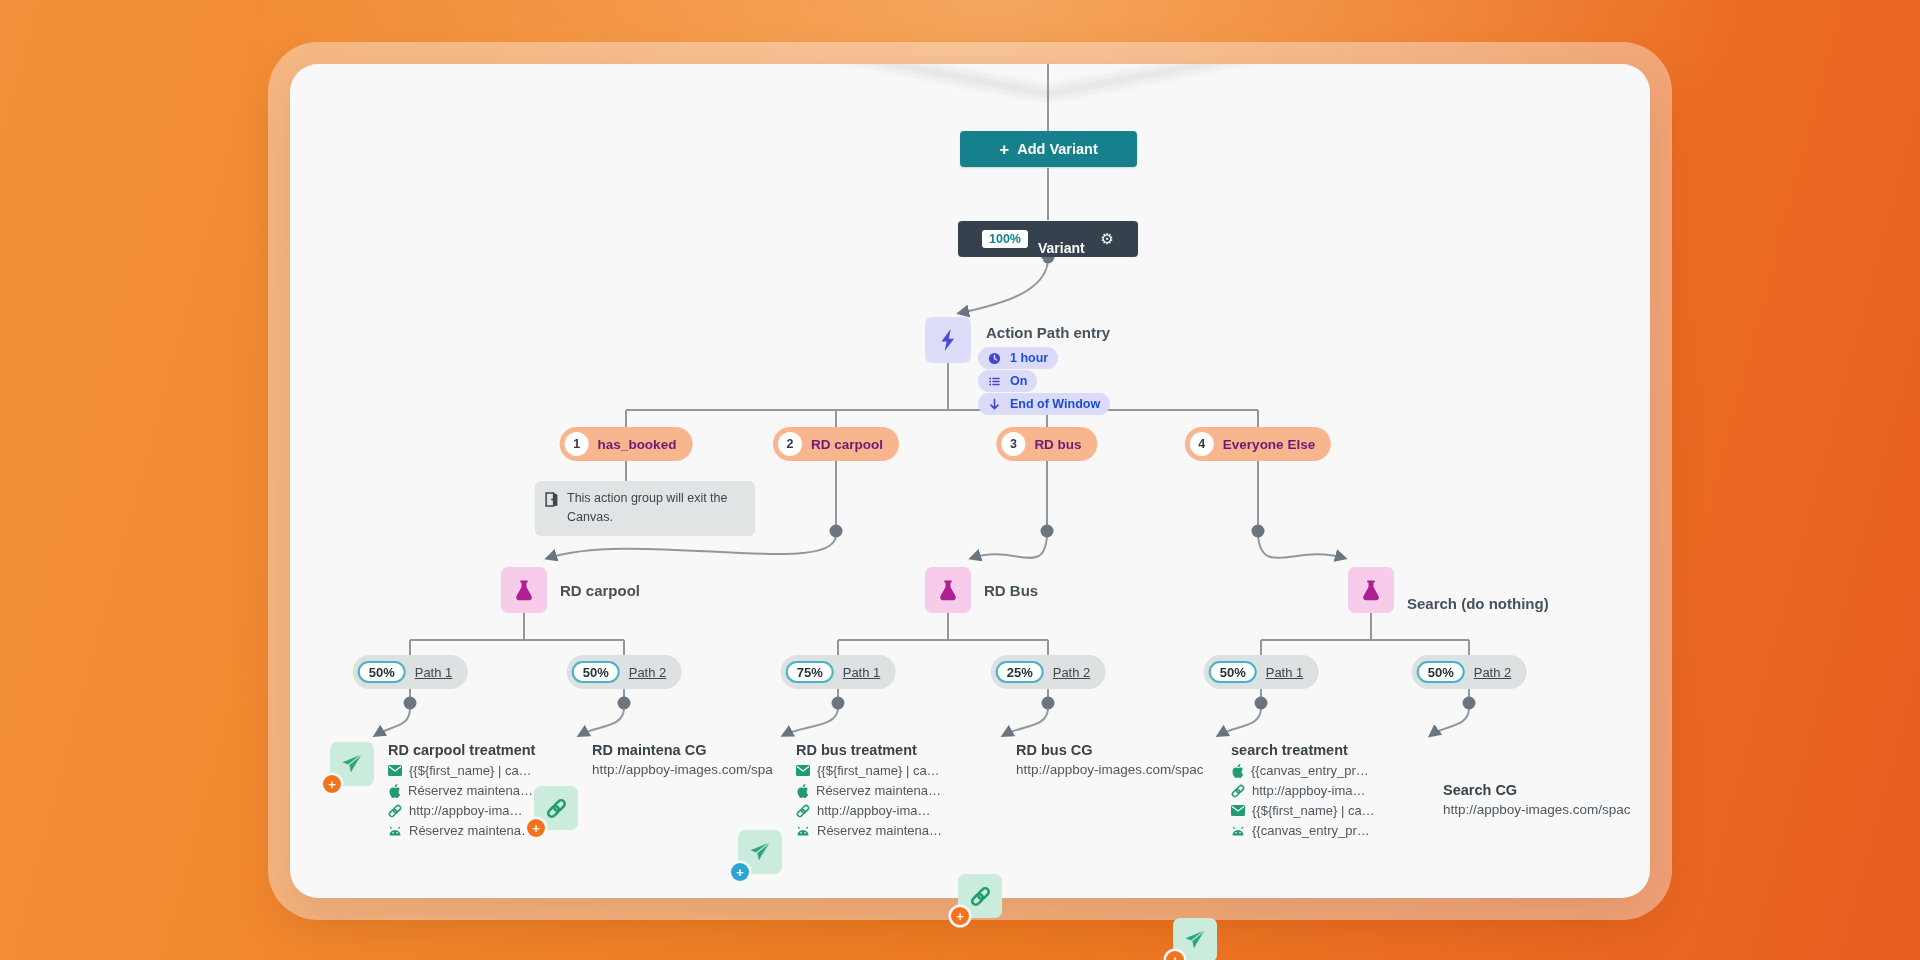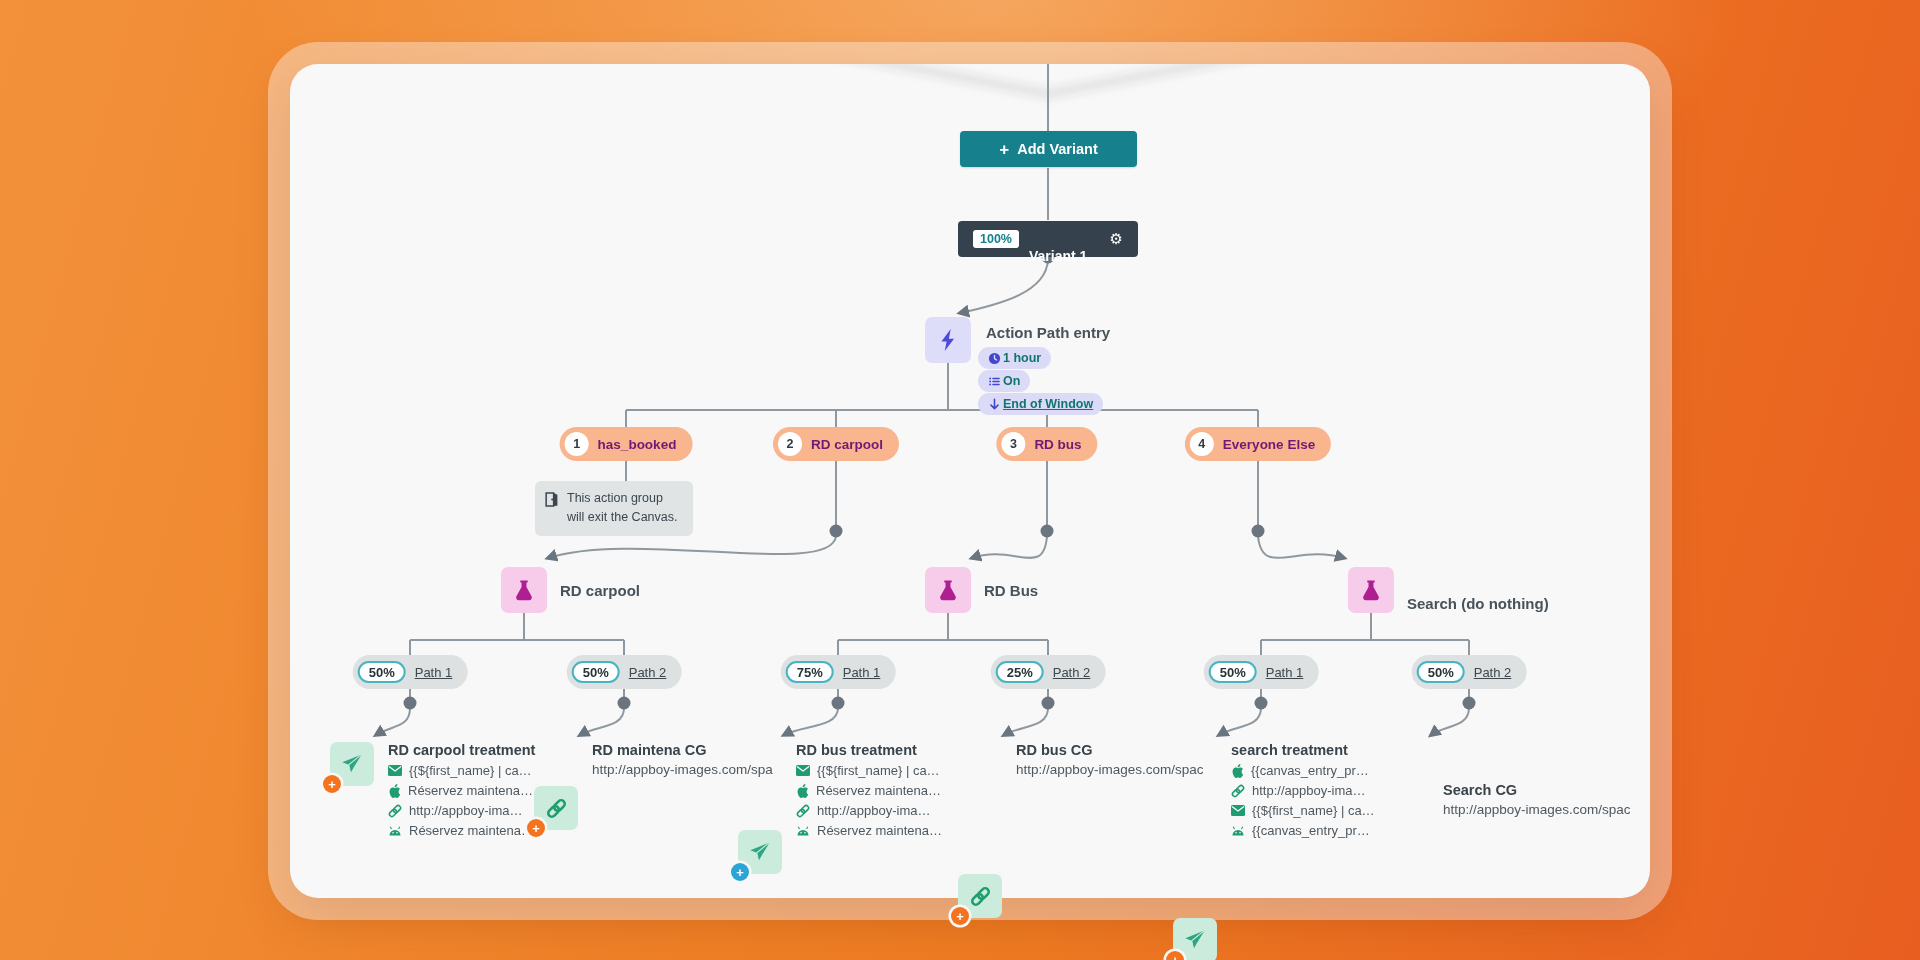--- a/index.html
+++ b/index.html
@@ -13,46 +13,46 @@
   .wires{position:absolute;left:0;top:0;pointer-events:none;}
   .abs{position:absolute;}
   .nowrap{white-space:nowrap;}
 
   
   .btn-teal{left:670px;top:67px;width:177px;height:36px;background:#17808D;color:#fff;border:none;
     border-radius:4px;font-weight:700;font-size:14.5px;display:flex;align-items:center;justify-content:center;
     gap:8px;cursor:pointer;font-family:inherit;box-shadow:0 1px 2px rgba(0,0,0,.15);}
   .btn-teal .plus{font-size:17px;font-weight:700;line-height:1;}
   .variant{left:668px;top:157px;width:180px;height:36px;background:#35424D;border-radius:4px;color:#fff;
-    display:flex;align-items:center;padding:0 15px;box-sizing:border-box;gap:10px;cursor:pointer;}
+    display:flex;align-items:center;padding:0 24px;box-sizing:border-box;gap:10px;cursor:pointer;}
   .variant .pct{background:#fff;color:#17808D;font-weight:700;font-size:12.5px;border-radius:3px;
     padding:3px 7px;line-height:1;}
   .variant .vlabel{font-weight:700;font-size:14px;flex:1;margin-top:34px;}
   .variant .gear{font-family:"DejaVu Sans",sans-serif;font-size:15px;color:#fff;cursor:pointer;}
 
   
   .sq{width:46px;height:46px;border-radius:7px;display:flex;align-items:center;justify-content:center;}
   .sq-entry{background:#DEDDF9;}
   .sq-exp{background:#F7CBEA;}
   .sq-msg{background:#CBEBDC;width:44px;height:44px;position:relative;}
   .node-label{font-weight:700;font-size:15px;color:#47525A;}
 
   
-  .chip{display:inline-flex;align-items:center;gap:2px;background:#DBDBF8;color:#0f766e;font-weight:700;
+  .chip{display:inline-flex;align-items:center;gap:9px;background:#DBDBF8;color:#1d4ed8;font-weight:700;
     font-size:12.5px;border-radius:11px;padding:3px 10px;line-height:1.3;}
 
   
   .branch{height:34px;background:#F8B58E;border-radius:17px;display:flex;align-items:center;gap:9px;
     padding:0 16px 0 5px;transform:translateX(-50%);cursor:pointer;}
   .branch .num{width:24px;height:24px;background:#fff;border-radius:50%;display:flex;align-items:center;
     justify-content:center;font-weight:700;font-size:12.5px;color:#2F3A41;}
   .branch .blabel{font-weight:700;font-size:13.5px;color:#701a75;}
 
   
-  .note{left:245px;top:417px;width:158px;background:#E0E4E4;border-radius:6px;padding:8px 10px 8px 32px;
+  .note{left:245px;top:417px;width:220px;background:#E0E4E4;border-radius:6px;padding:8px 10px 8px 32px;
     font-size:12.5px;line-height:1.55;color:#3C4650;box-sizing:border-box;}
   .note .door{position:absolute;left:10px;top:11px;}
 
   
   .ppill{height:34px;background:#DDE1E2;border-radius:17px;display:flex;align-items:center;gap:9px;
     padding:0 15px 0 5px;transform:translateX(-50%);cursor:pointer;}
   .ppill .oval{background:#fff;border:2px solid #45B5C2;border-radius:13px;padding:2.5px 9px;
     font-weight:700;font-size:13px;color:#27333A;line-height:1;}
   .ppill .plabel{font-size:13px;color:#3C474E;font-weight:500;text-decoration:underline;}
 
@@ -172,21 +172,21 @@
             <path d="M5.3 10.2 H12"></path>
           </g>
         <g fill="#4247CE">
             <circle cx="2.3" cy="3.8" r="1"></circle>
             <circle cx="2.3" cy="7" r="1"></circle>
             <circle cx="2.3" cy="10.2" r="1"></circle>
           </g>
       </svg>
       <span>On</span>
     </div>
-    <div class="abs chip" style="left:688px;top:329px;text-decoration:underline;">
+    <div class="abs chip" style="left:688px;top:329px;">
       <svg width="13" height="13" viewBox="0 0 14 14">
         <path d="M7 1.5 V11 M3.2 7.7 L7 11.5 L10.8 7.7" stroke="#4247CE" stroke-width="1.7" fill="none" stroke-linecap="round" stroke-linejoin="round"></path>
       </svg>
       <span>End of Window</span>
     </div>
 
     <div class="abs branch" style="left:336px;top:363px;">
       <span class="num">1</span>
       <span class="blabel">has_booked</span>
     </div>

